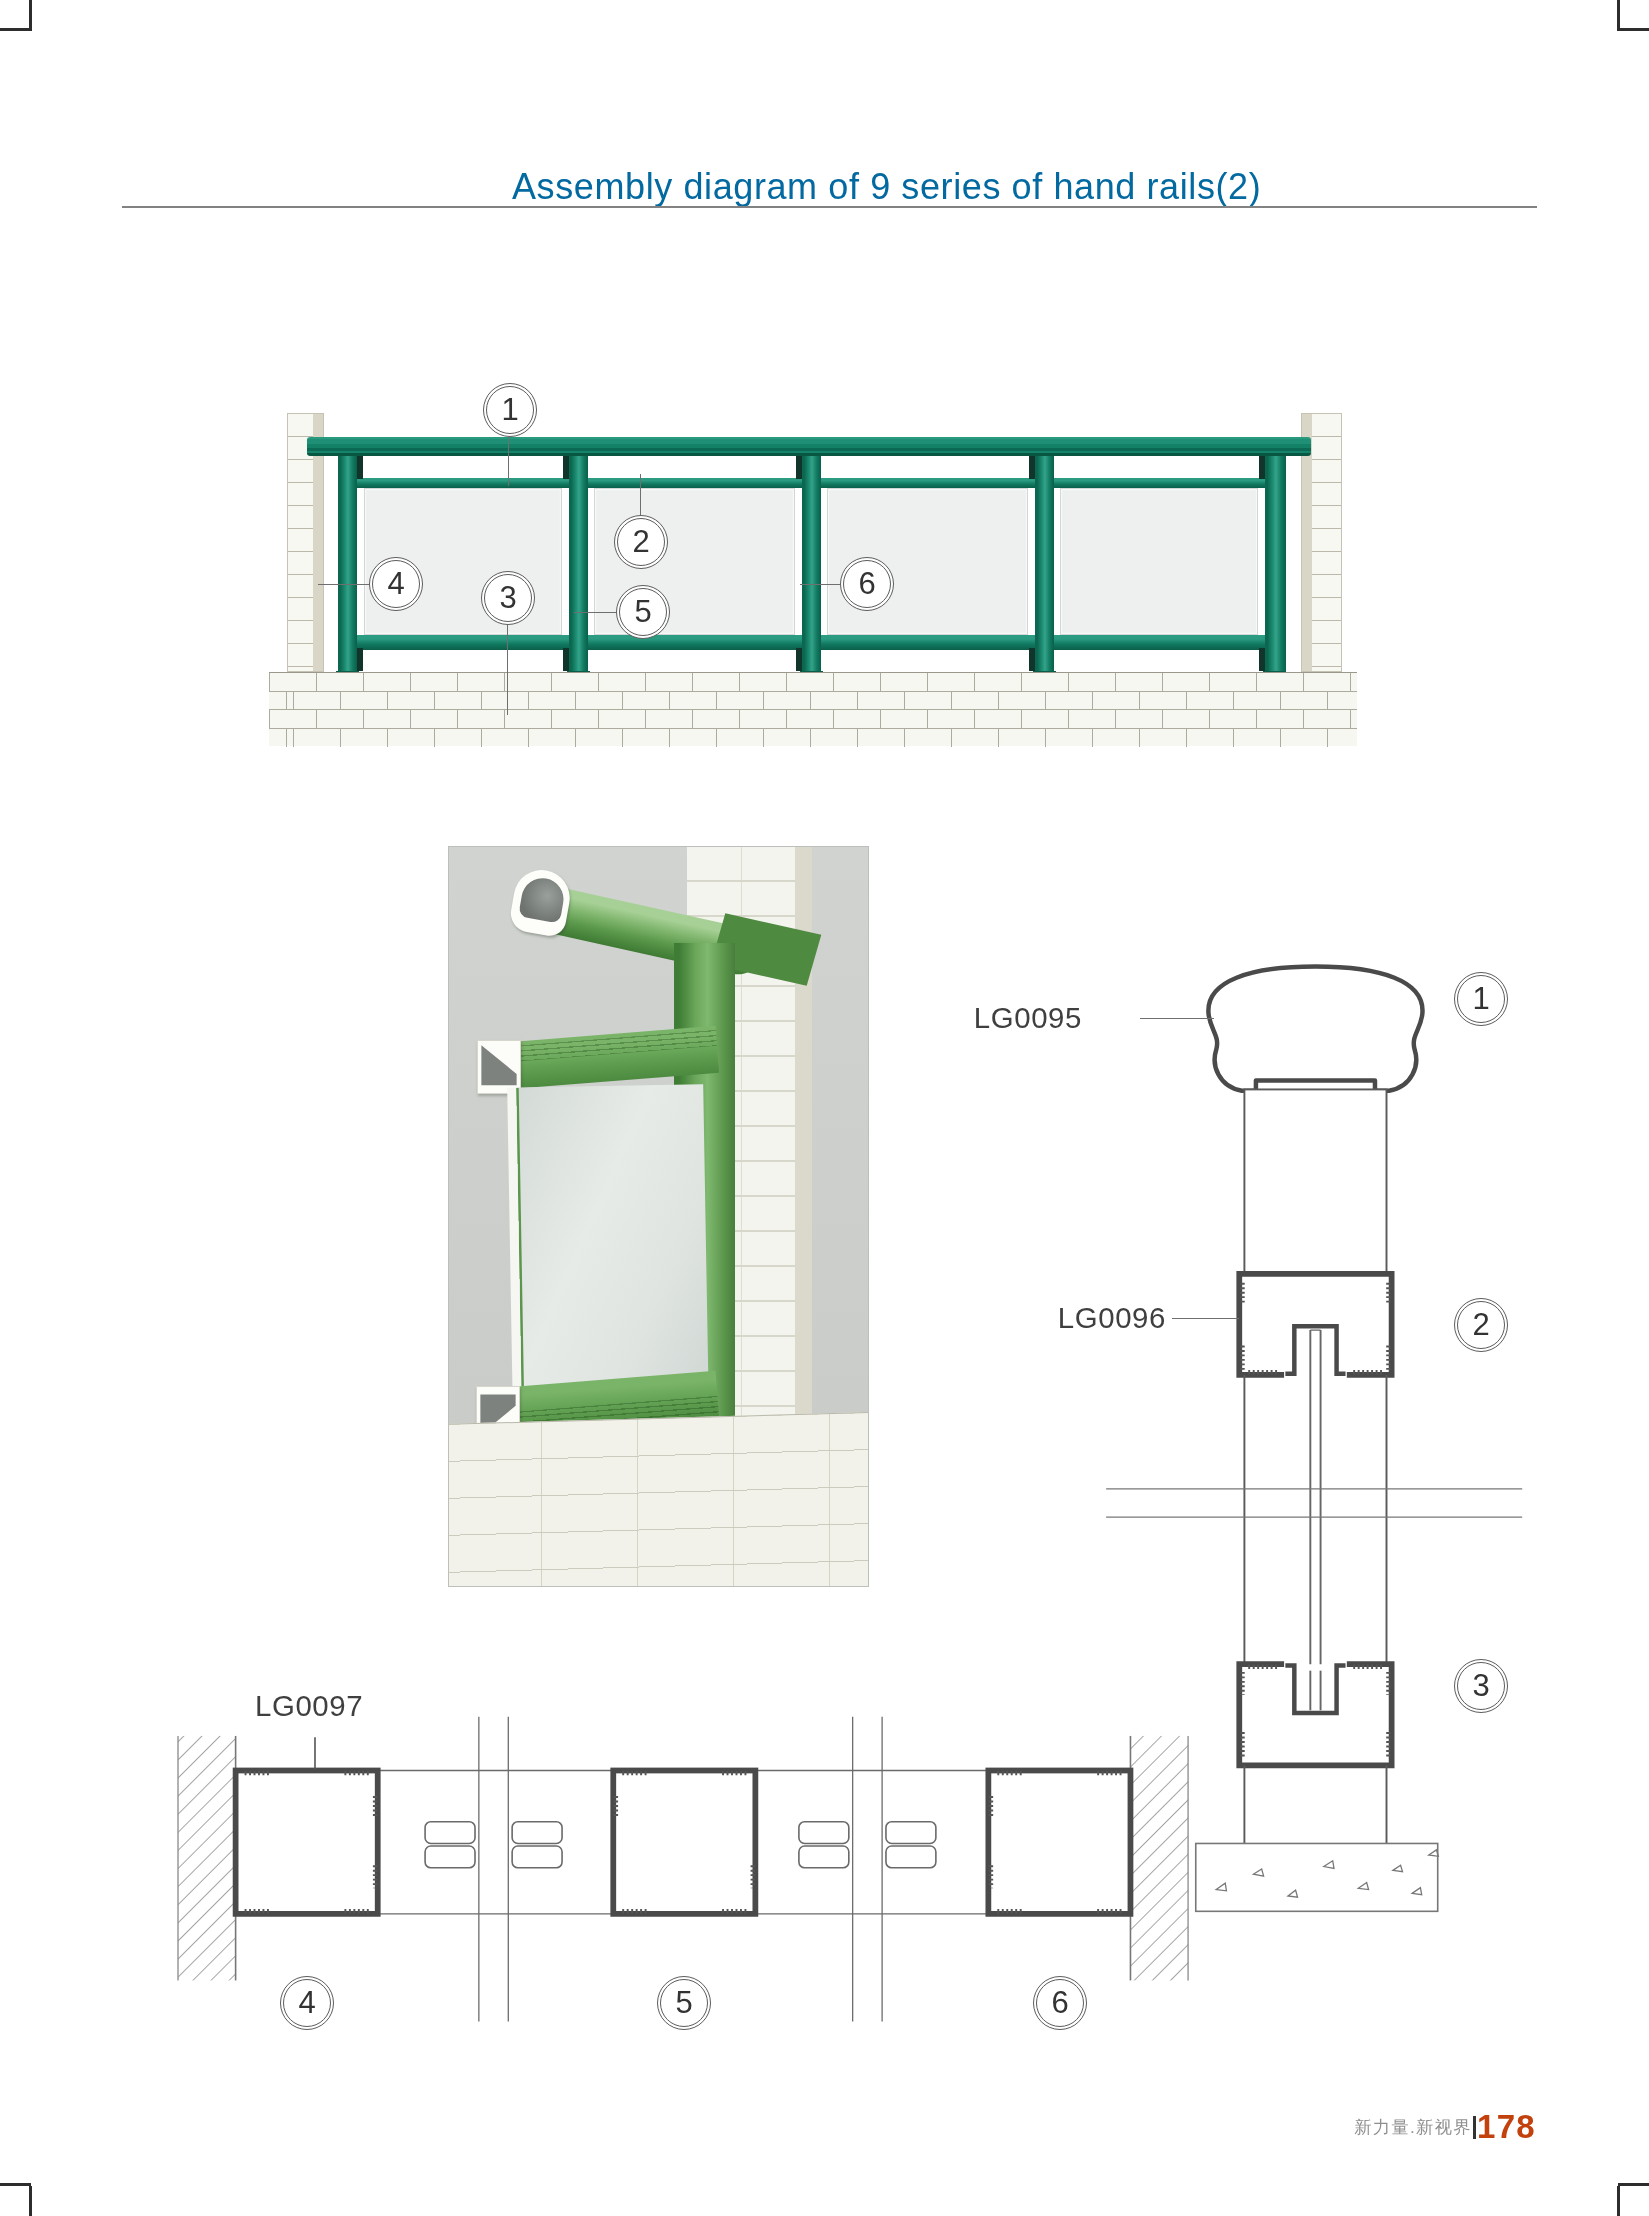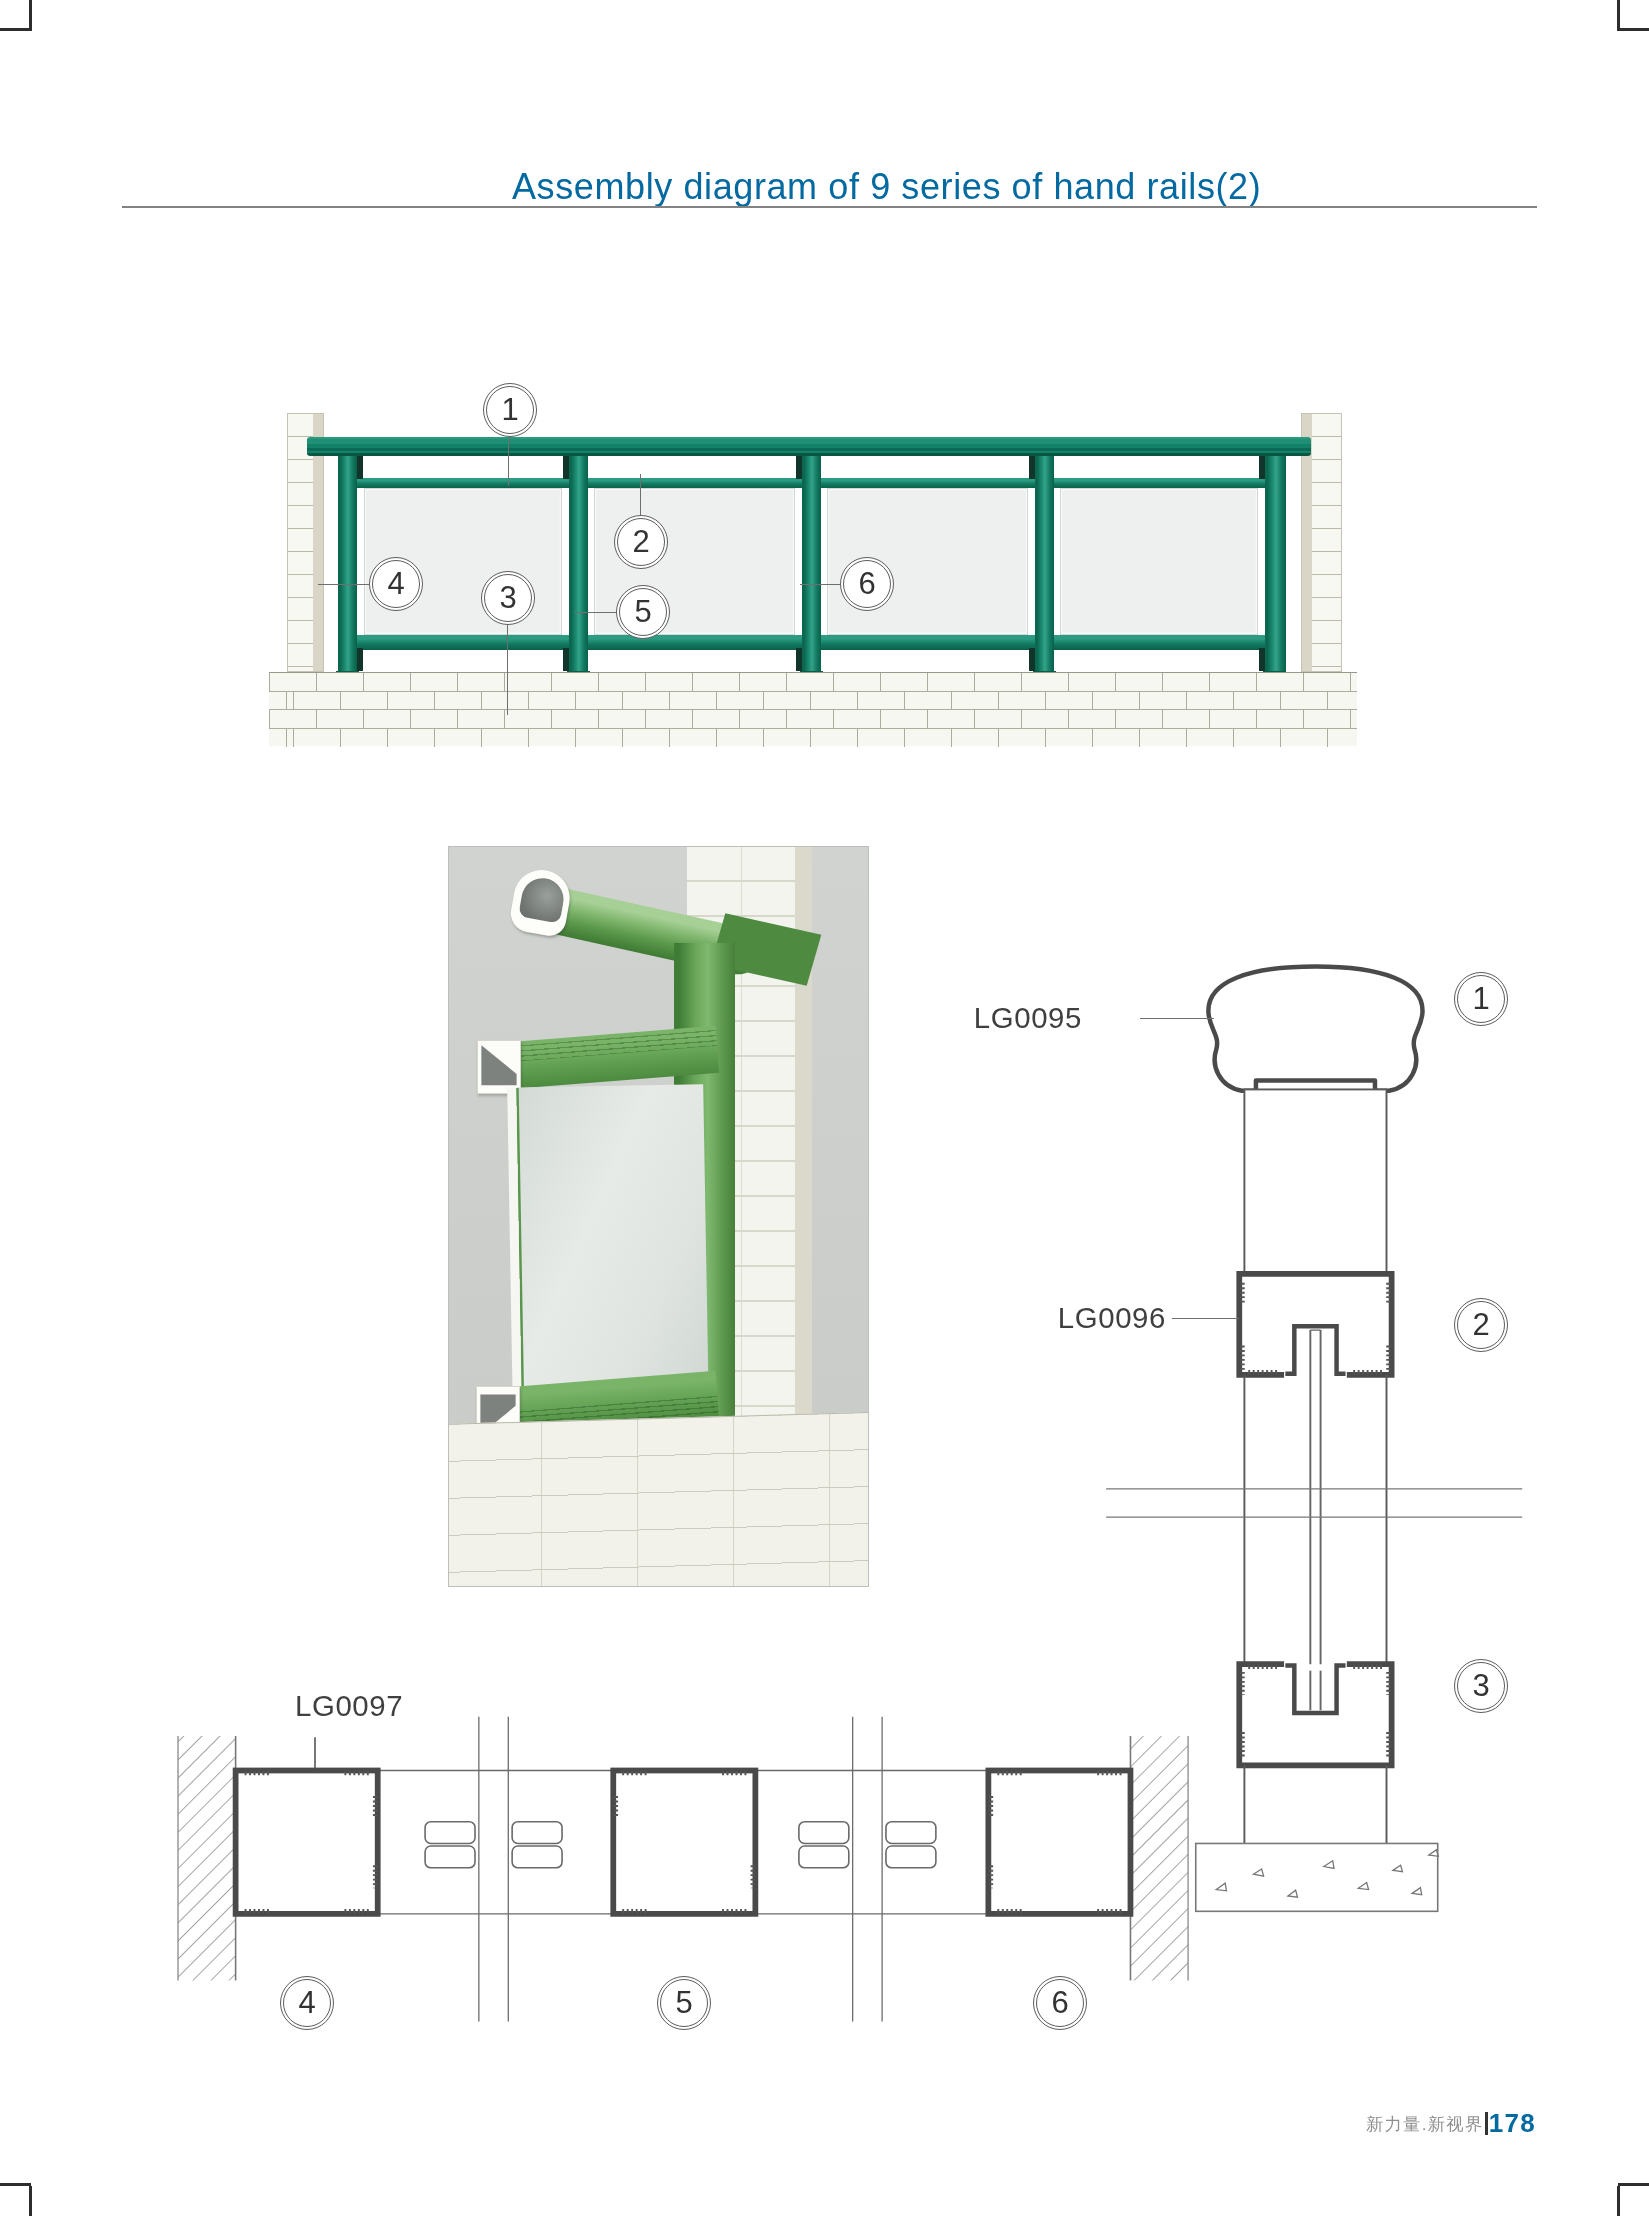--- a/index.html
+++ b/index.html
@@ -86,21 +86,21 @@
   .wall3d{position:absolute;left:-2.6px;top:565px;width:426px;height:179px;background:#f2f2eb;border-top:1.3px solid #b9b9ab;
     transform:skewY(-1.6deg);transform-origin:right top;
     background-image:repeating-linear-gradient(180deg,transparent 0 36px,#ccccbe 36px 37px),
                      repeating-linear-gradient(90deg,transparent 0 95px,#d4d4c6 95px 96px);}
   
   svg.lineart{position:absolute;left:0;top:0;}
   
   .footer{position:absolute;top:2108px;right:113px;display:flex;align-items:center;gap:1px;}
   .footer .brand{font-size:17.3px;color:#8f8f8f;letter-spacing:1.3px;}
   .footer .bar{width:3.2px;height:23px;background:#333;}
-  .footer .pageno{font-size:26px;font-weight:bold;color:#0369a1;letter-spacing:1.3px;}
+  .footer .pageno{font-size:33px;font-weight:bold;color:#c2410c;letter-spacing:1.3px;}
 </style>
 </head>
 <body>
 
 <div class="page">
 
   <div class="mark" style="left:29.4px;top:0;width:2.6px;height:31px;"></div>
   <div class="mark" style="left:0;top:28px;width:31px;height:2.6px;"></div>
   <div class="mark" style="left:1617px;top:0;width:2.6px;height:31px;"></div>
   <div class="mark" style="left:1618px;top:28px;width:31px;height:2.6px;"></div>
@@ -354,21 +354,21 @@
       </g>
 
       <line x1="492" y1="2714" x2="492" y2="2764" stroke="#555" stroke-width="2.5"></line>
     </g>
   </svg>
 
   <div class="part-label" style="left:948px;top:1001px;width:134px;text-align:right;">LG0095</div>
   <div class="leader h" style="left:1140px;top:1018px;width:74px;"></div>
   <div class="part-label" style="left:1032px;top:1301px;width:134px;text-align:right;">LG0096</div>
   <div class="leader h" style="left:1172px;top:1318px;width:67px;"></div>
-  <div class="part-label" style="left:255px;top:1689px;margin-left:40px;">LG0097</div>
+  <div class="part-label" style="left:255px;top:1689px;">LG0097</div>
 
   <div class="callout" style="left:1481px;top:999px;">
       <div class="ring">
         <span>1</span>
       </div>
     </div>
   <div class="callout" style="left:1481px;top:1325px;">
       <div class="ring">
         <span>2</span>
       </div>

